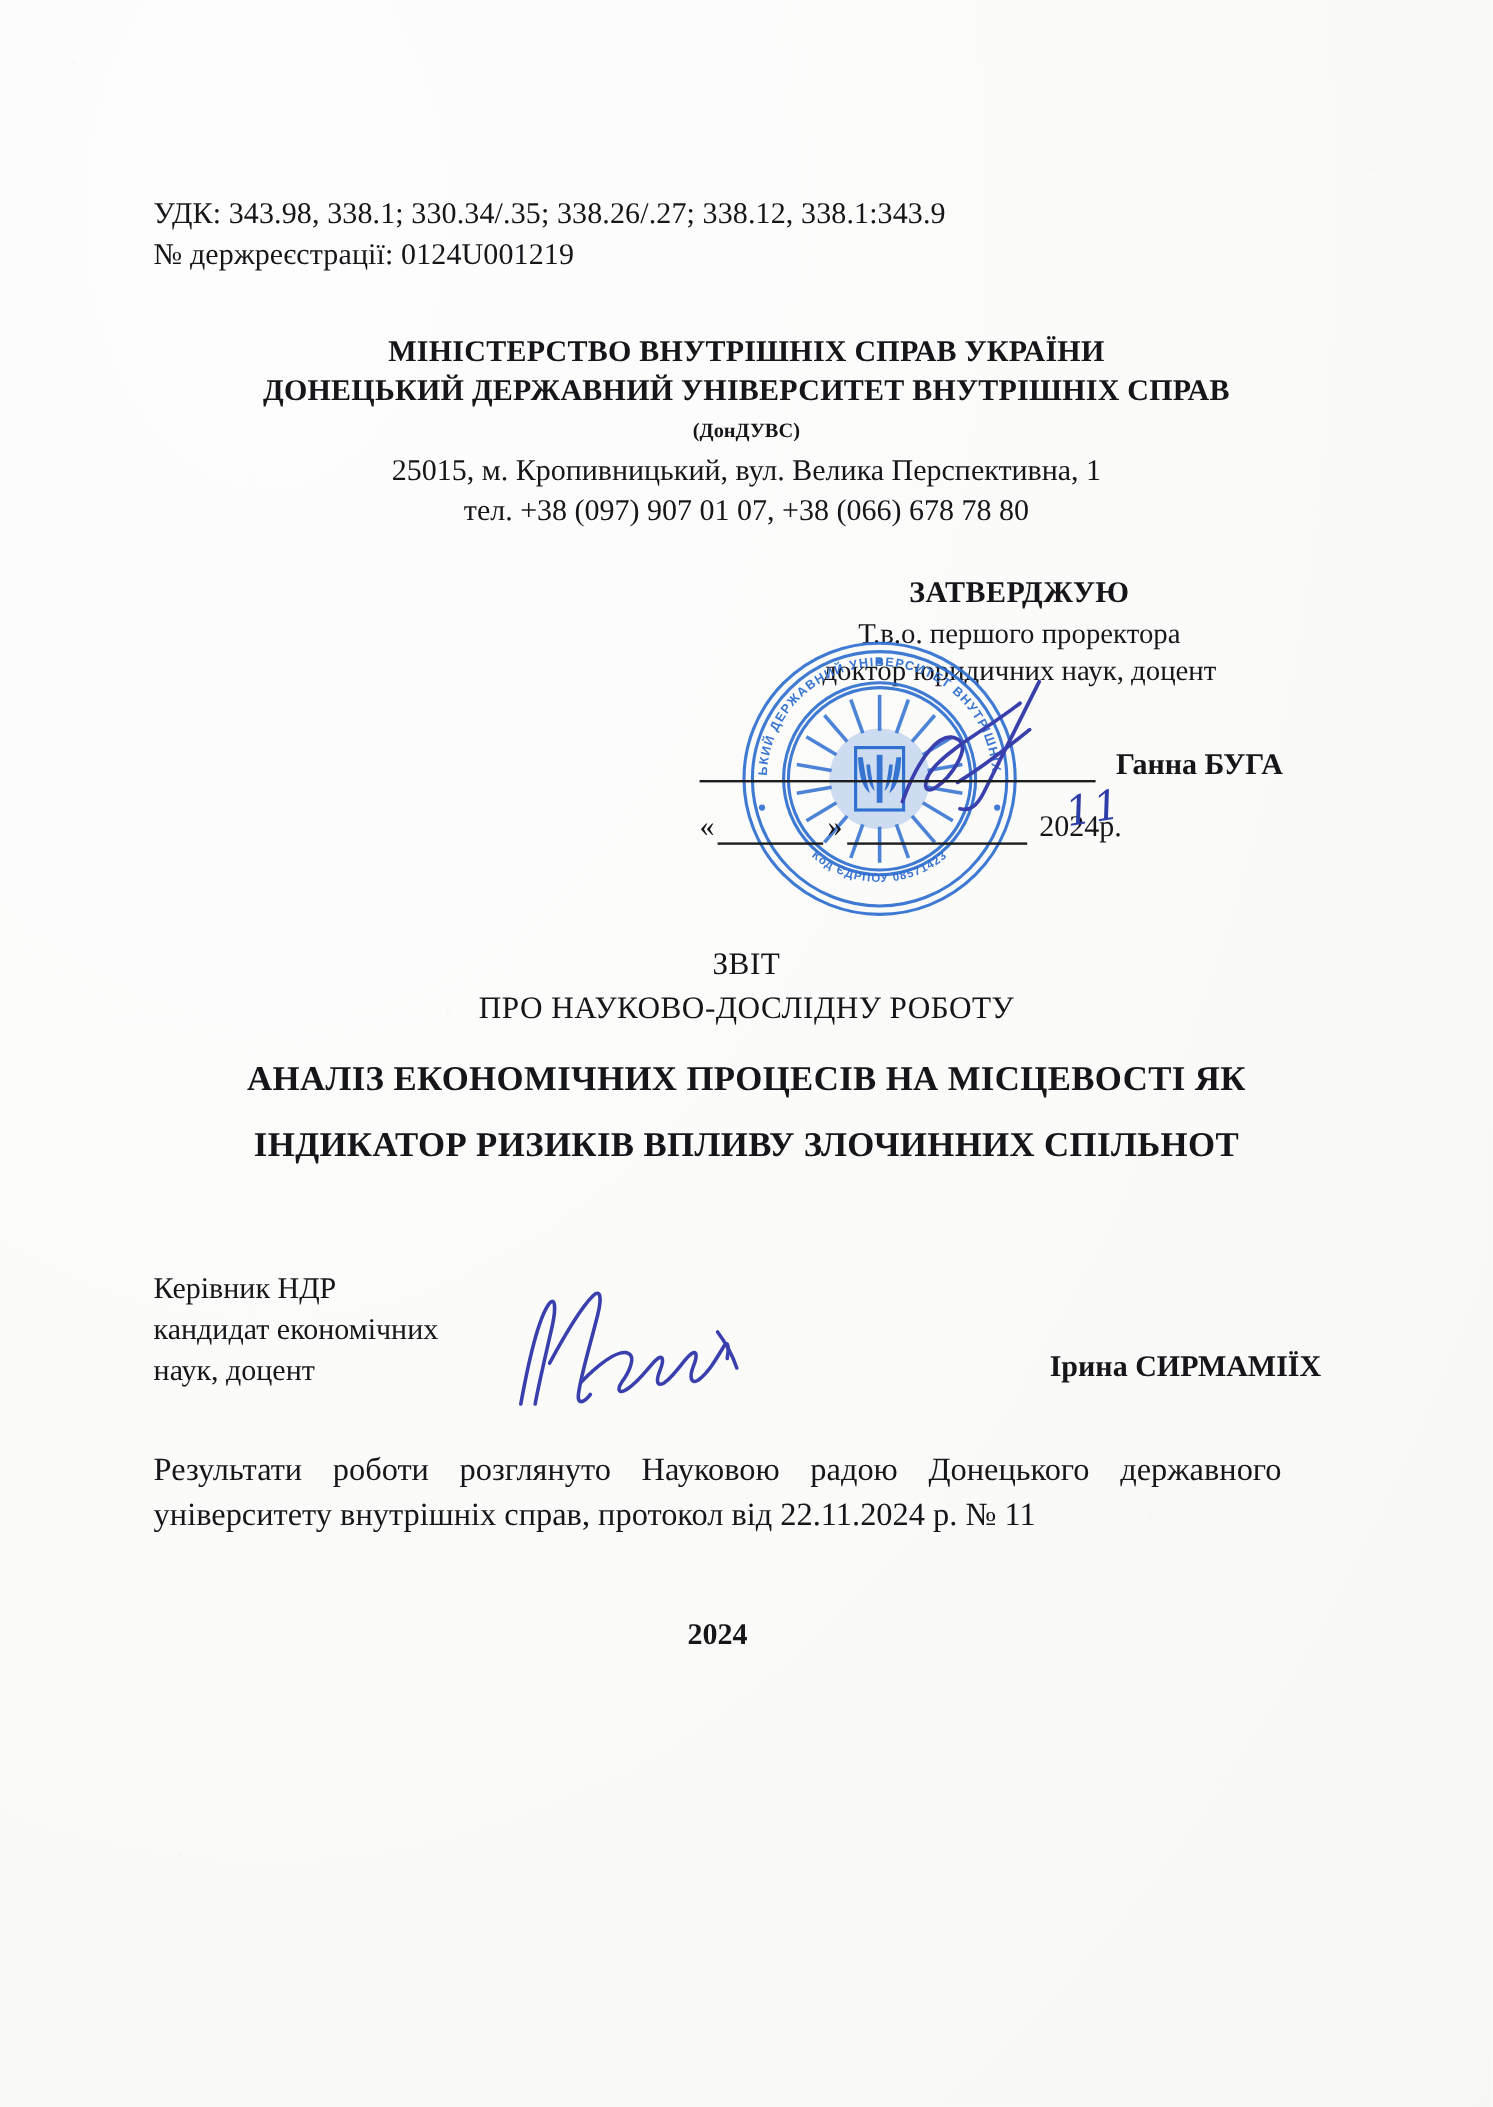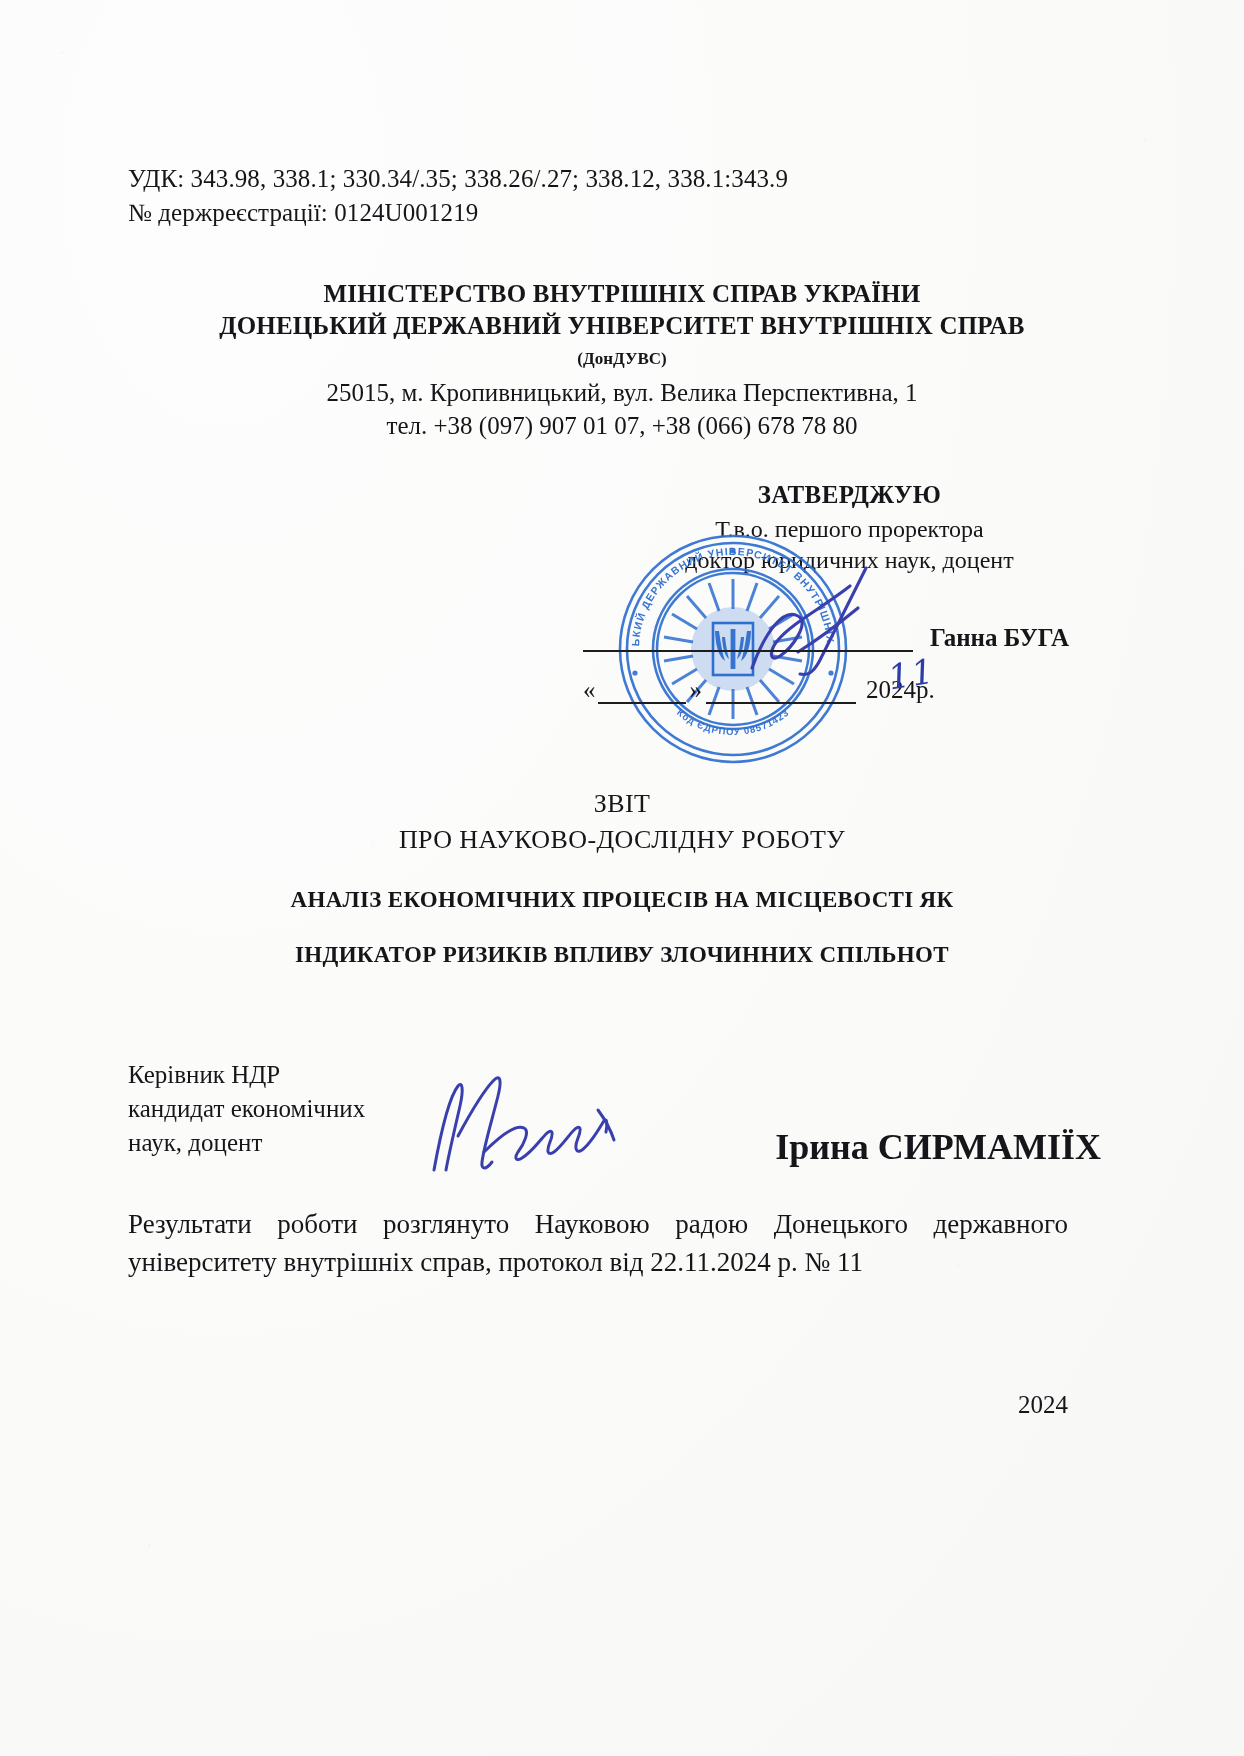--- a/index.html
+++ b/index.html
@@ -206,21 +206,21 @@
     letter-spacing: .4px;
   }
 
   .main-title {
     position: absolute;
     top: 872px;
     left: 24px;
     width: 940px;
     text-align: center;
     font-weight: bold;
-    font-size: 23px;
+    font-size: 29px;
     line-height: 55px;
     letter-spacing: .3px;
   }
 
   
   .supervisor {
     position: absolute;
     top: 1058px;
     left: 0;
     width: 100%;
@@ -232,21 +232,21 @@
     top: 0;
     font-size: 25px;
     line-height: 34px;
     width: 330px;
   }
   .sup-name {
     position: absolute;
     right: 15px;
     top: 68px;
     font-weight: bold;
-    font-size: 36px;
+    font-size: 25px;
     white-space: nowrap;
   }
   .sig-bottom {
     position: absolute;
     left: 300px;
     top: 8px;
     width: 250px;
     height: 110px;
     pointer-events: none;
   }
@@ -264,25 +264,25 @@
   .results p { margin: 0; }
   .results .line1 {
     display: flex;
     justify-content: space-between;
     white-space: nowrap;
   }
 
   
   .year {
     position: absolute;
-    top: 1391px;
+    top: 1349px;
     left: 0;
     width: 940px;
-    text-align: right;
-    font-weight: normal;
+    text-align: center;
+    font-weight: bold;
     font-size: 25px;
   }
 </style>
 </head>
 <body>
 
 <div class="page">
   <div class="scan-noise"></div>
 
   <div class="content">

